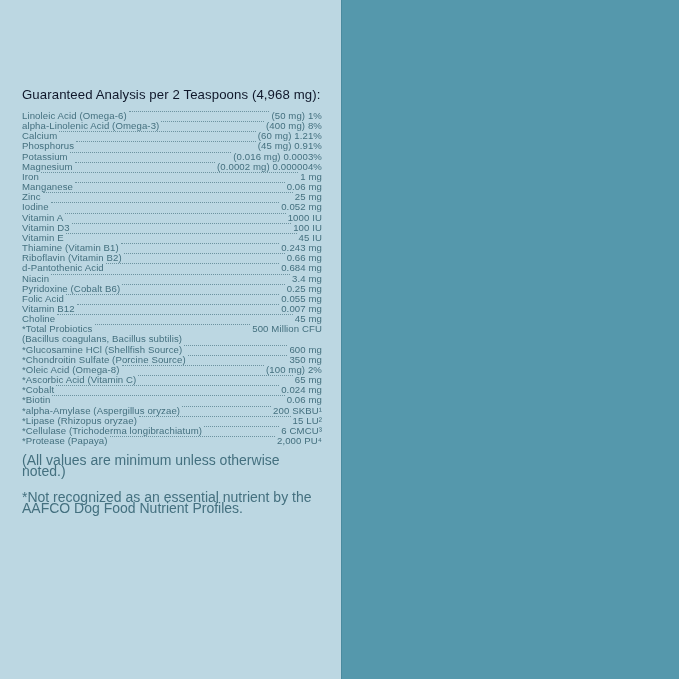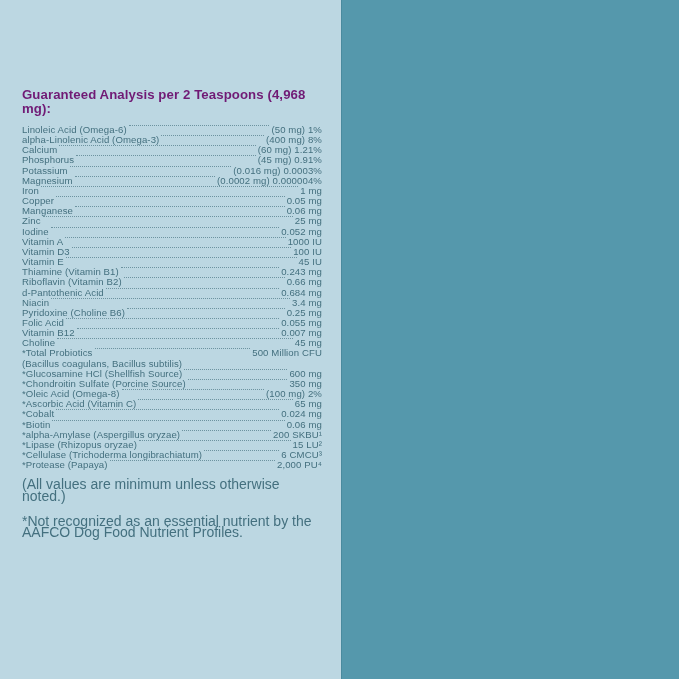--- a/index.html
+++ b/index.html
@@ -12,21 +12,21 @@
     position:absolute;left:0;top:0;width:341px;height:679px;
     background:#bcd7e2;
   }
   .panel-right{
     position:absolute;left:341px;top:0;width:338px;height:679px;
     background:#5598ac;border-left:1px solid #4a8a9e;box-sizing:border-box;
   }
   
   .left-content{position:absolute;left:22px;top:88px;width:300px;color:#44707f;}
   .ga-title{
-    font-size:13.2px;font-weight:700;color:#701a75;letter-spacing:.1px;
+    font-size:13.2px;font-weight:400;color:#0f172a;letter-spacing:.1px;
     margin:0 0 9px 0;line-height:14px;
   }
   .ga-list{display:block;}
   .ga-row{display:flex;align-items:flex-start;line-height:10.15px;font-size:9.6px;letter-spacing:.1px;}
   .ga-label{white-space:nowrap;}
   .leader{
     flex:1 1 auto;min-width:6px;margin:0 2px 2px 2px;
     border-bottom:1px dotted #6d93a0;
   }
   .ga-value{white-space:nowrap;}
@@ -75,25 +75,20 @@
           <span class="leader"></span>
           <span class="ga-value">(0.0002 mg) 0.000004%</span>
         </div>
 
         <div class="ga-row">
           <span class="ga-label">Iron</span>
           <span class="leader"></span>
           <span class="ga-value">1 mg</span>
         </div>
 
-        <div class="ga-row">
-          <span class="ga-label">Copper</span>
-          <span class="leader"></span>
-          <span class="ga-value">0.05 mg</span>
-        </div>
 
         <div class="ga-row">
           <span class="ga-label">Manganese</span>
           <span class="leader"></span>
           <span class="ga-value">0.06 mg</span>
         </div>
 
         <div class="ga-row">
           <span class="ga-label">Zinc</span>
           <span class="leader"></span>
@@ -142,21 +137,21 @@
           <span class="ga-value">0.684 mg</span>
         </div>
 
         <div class="ga-row">
           <span class="ga-label">Niacin</span>
           <span class="leader"></span>
           <span class="ga-value">3.4 mg</span>
         </div>
 
         <div class="ga-row">
-          <span class="ga-label">Pyridoxine (Choline B6)</span>
+          <span class="ga-label">Pyridoxine (Cobalt B6)</span>
           <span class="leader"></span>
           <span class="ga-value">0.25 mg</span>
         </div>
 
         <div class="ga-row">
           <span class="ga-label">Folic Acid</span>
           <span class="leader"></span>
           <span class="ga-value">0.055 mg</span>
         </div>
 

